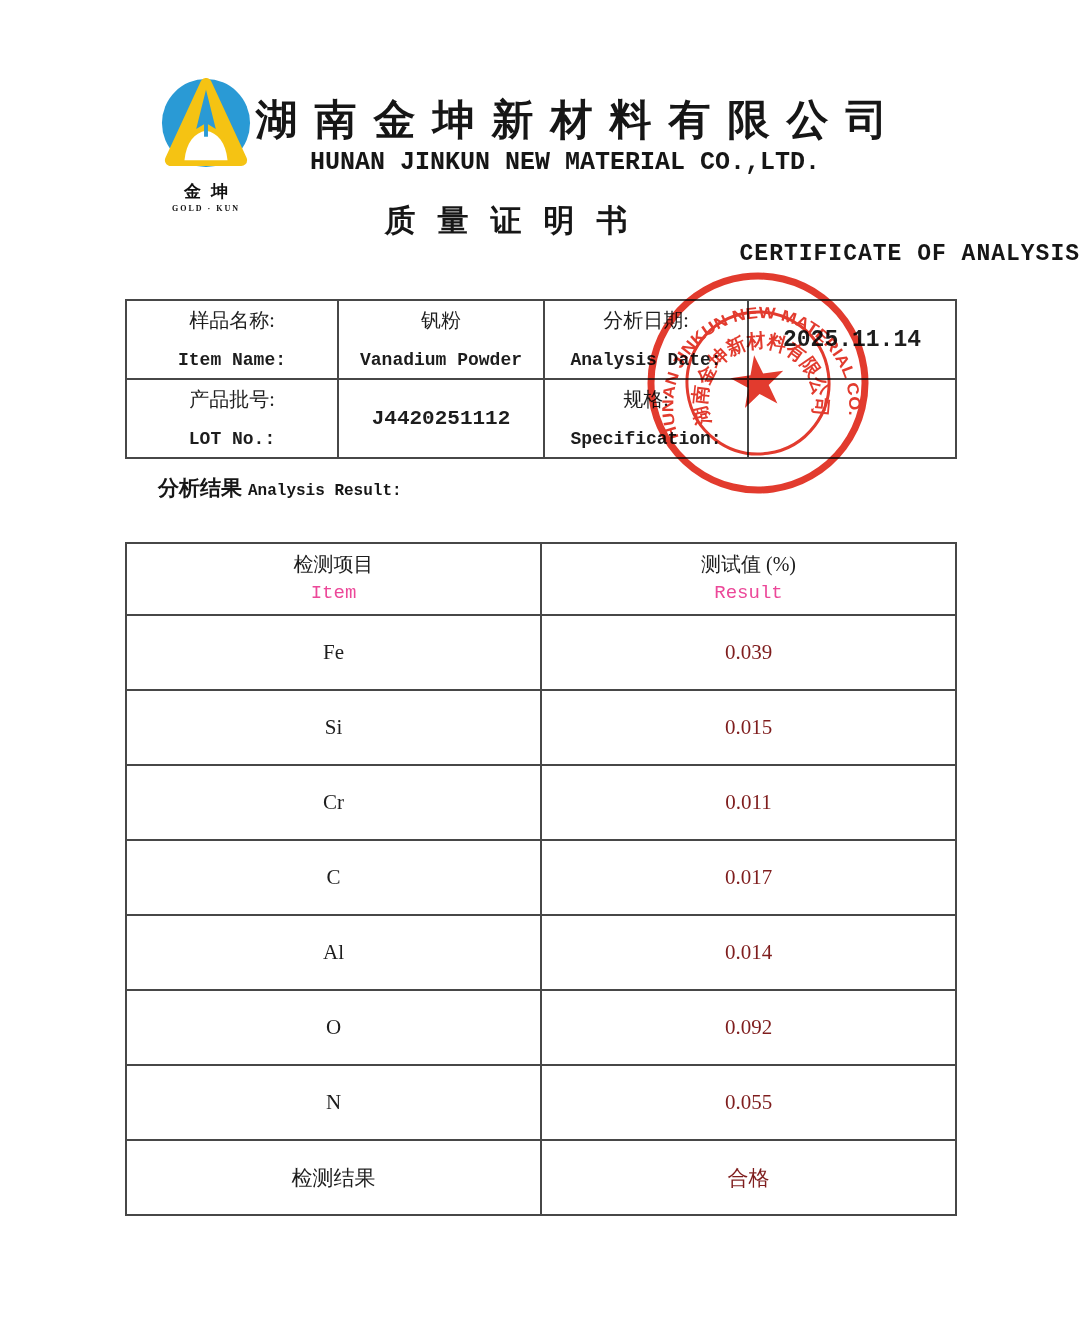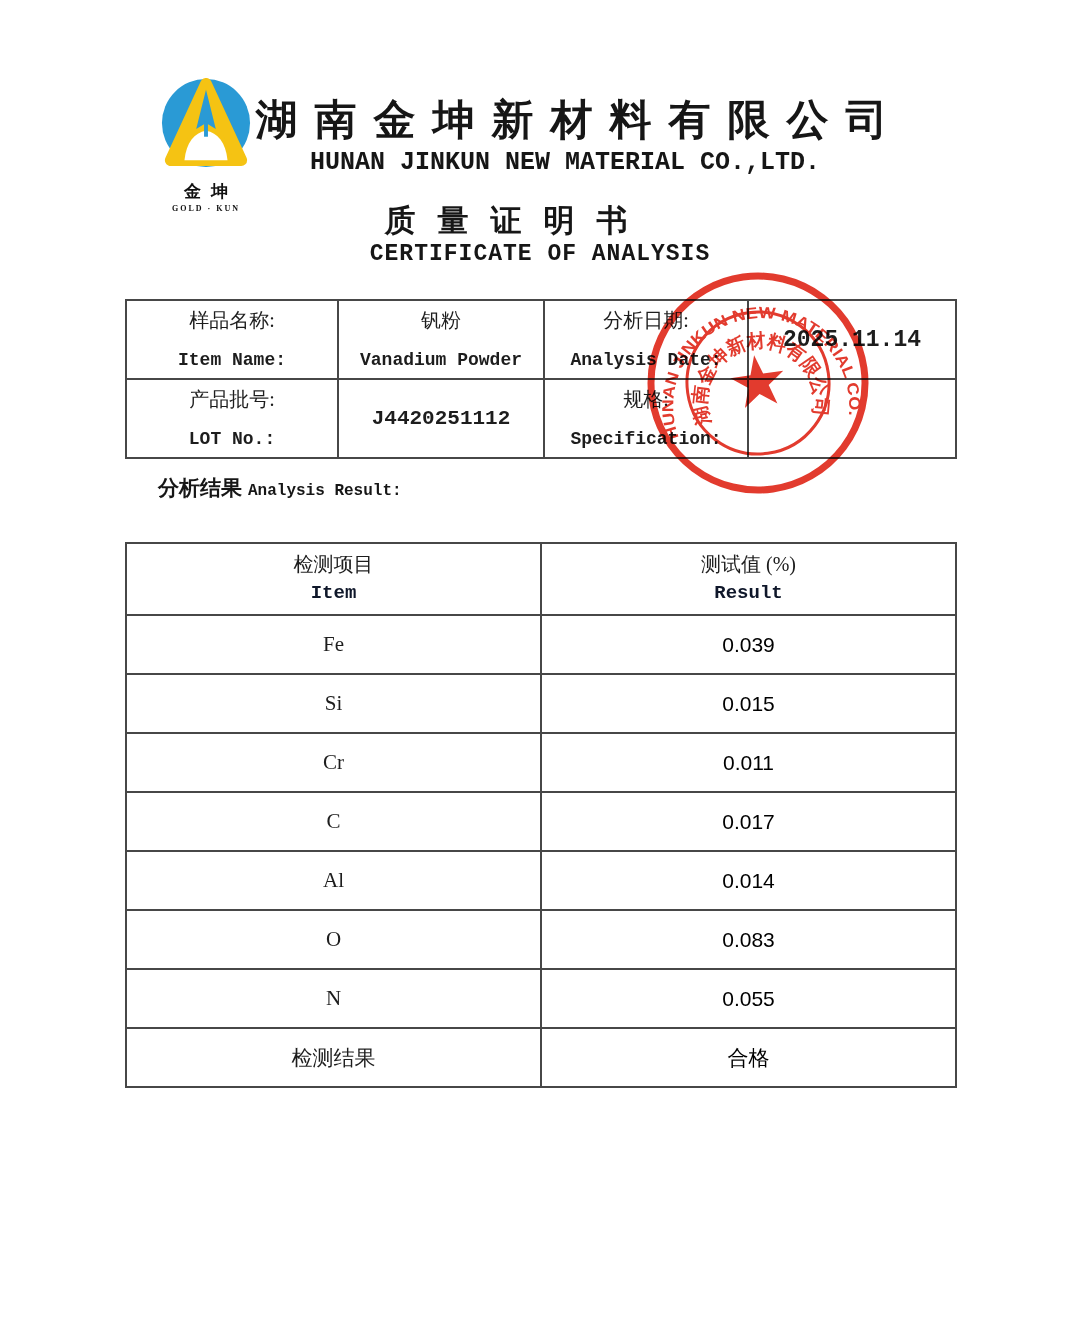--- a/index.html
+++ b/index.html
@@ -28,21 +28,21 @@
     position:absolute; left:50px; top:148px; width:1030px; text-align:center;
     font-family:"Liberation Mono","DejaVu Sans Mono", monospace; font-weight:700;
     font-size:25px; color:#161616; white-space:nowrap;
   }
   .doc-title-cn {
     position:absolute; left:0px; top:200px; width:1034px; text-align:center;
     font-family:"Liberation Serif", serif; font-weight:700; font-size:31px;
     letter-spacing:22px; color:#161616; white-space:nowrap;
   }
   .doc-title-en {
-    position:absolute; left:0px; top:241px; width:1080px; text-align:center;
+    position:absolute; left:0px; top:241px; width:1080px; text-align:right;
     font-family:"Liberation Mono","DejaVu Sans Mono", monospace; font-weight:700;
     font-size:23px; letter-spacing:1px; color:#161616; white-space:nowrap;
   }
 
   
   table { border-collapse:collapse; table-layout:fixed; }
   td { border:2px solid #474747; text-align:center; vertical-align:middle; padding:0; }
 
   .info-table { position:absolute; left:125px; top:299px; width:830px;padding-left:44px; }
   .info-table td { height:79px; }
@@ -57,29 +57,29 @@
                font-size:23px; color:#1d1d1d; }
 
   .section-title { position:absolute; left:158px; top:474px; white-space:nowrap; }
   .section-title .st-cn { font-family:"Liberation Serif", serif; font-weight:700;
                           font-size:21px; color:#161616; }
   .section-title .st-en { font-family:"Liberation Mono","DejaVu Sans Mono", monospace;
                           font-weight:700; font-size:16px; color:#161616; margin-left:6px; }
 
   .result-table { position:absolute; left:125px; top:542px; width:830px; }
   .result-table td.hdr { height:72px;margin-top:20px; }
-  .result-table td.row { height:59px; }
+  .result-table td.row { height:75px; }
   .res-item { font-family:"Liberation Serif","DejaVu Serif", serif; font-size:21px;
               color:#1d1d1d; }
-  .res-val  { font-family:Liberation Sans, sans-serif; font-size:21px;
-              color:#000000; }
+  .res-val  { font-family:Liberation Serif, serif; font-size:21px;
+              color:#7f1d1d; }
   .hdr-cn { font-family:"Liberation Serif", serif; font-size:20px; color:#1d1d1d;
             line-height:27px; }
-  .hdr-en { font-family:"Liberation Mono","DejaVu Sans Mono", monospace; font-weight:700;
-            font-size:19px; color:#0f172a; line-height:27px; margin-top:2px; }
+  .hdr-en { font-family:"Liberation Mono","DejaVu Sans Mono", monospace; font-weight:400;
+            font-size:19px; color:#ec4899; line-height:27px; margin-top:2px; }
 
   
   .stamp {
     position:absolute; left:640px; top:265px; width:236px; height:236px;
     mix-blend-mode:multiply; opacity:0.92; transform:rotate(-8deg);
     pointer-events:none;
   }
 </style>
 </head>
 <body>
@@ -182,21 +182,21 @@
     <tr>
       <td class="row"><span class="res-item">C</span></td>
       <td class="row"><span class="res-val">0.017</span></td>
     </tr>
     <tr>
       <td class="row"><span class="res-item">Al</span></td>
       <td class="row"><span class="res-val">0.014</span></td>
     </tr>
     <tr>
       <td class="row"><span class="res-item">O</span></td>
-      <td class="row"><span class="res-val">0.083</span></td>
+      <td class="row"><span class="res-val">0.092</span></td>
     </tr>
     <tr>
       <td class="row"><span class="res-item">N</span></td>
       <td class="row"><span class="res-val">0.055</span></td>
     </tr>
     <tr>
       <td class="row"><span class="res-item">检测结果</span></td>
       <td class="row"><span class="res-val">合格</span></td>
     </tr>
   </tbody>

